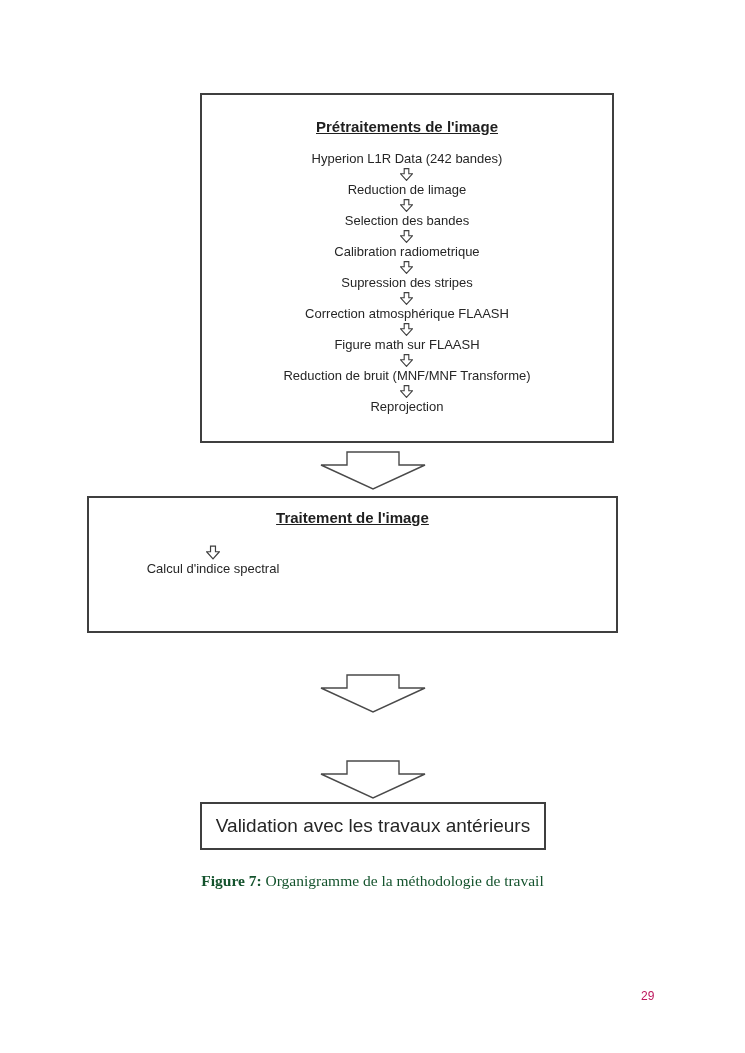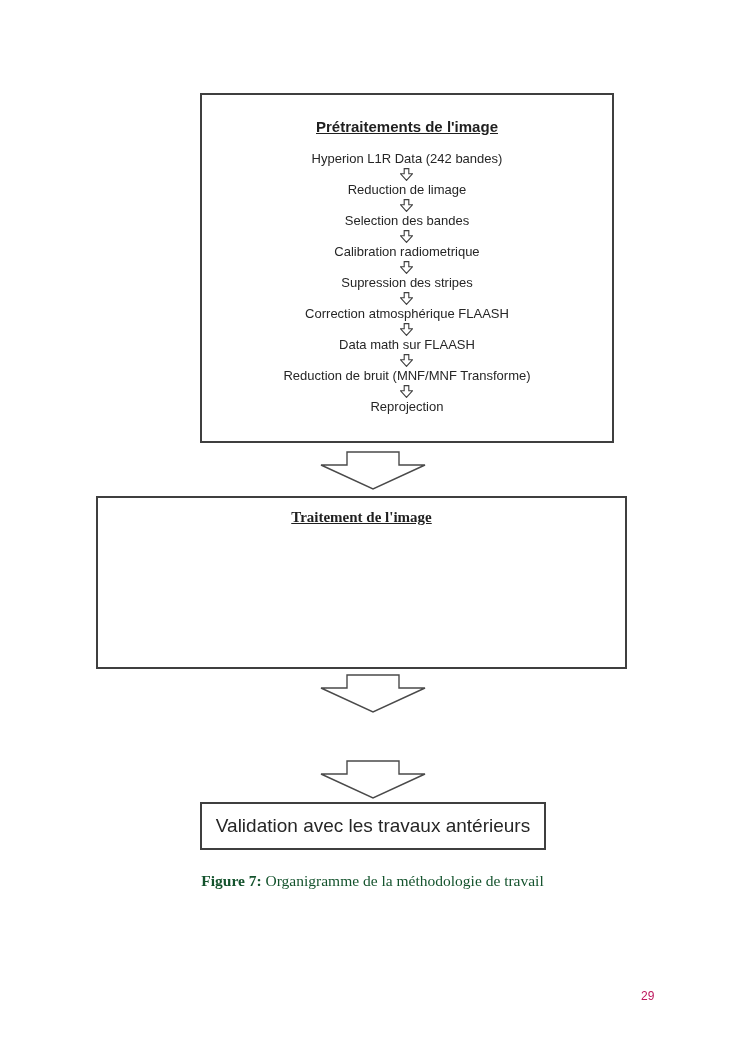--- a/index.html
+++ b/index.html
@@ -43,21 +43,21 @@
     font-size: 13px;
     line-height: 16px;
     height: 16px;
     white-space: nowrap;
     text-align: center;
   }
   .sm-arrow {
     display: block;
     margin: 1px auto 1px auto;
   }
-  .box2 { left: 96px; top: 496px; width: 531px; height: 173px; font-family: Liberation Serif, serif; }
+  .box2 { left: 87px; top: 496px; width: 531px; height: 137px; }
   .box2 .box-title {
     position: absolute; left: 0; right: 0; top: 11px;
   }
   .branch {
     position: absolute;
     top: 46px;
     display: flex; flex-direction: column; align-items: center;
   }
   .branch-left  { left: 19px;  width: 210px; }
   .branch-right { left: 295px; width: 215px; }
@@ -116,38 +116,44 @@
           <polygon points="4.2,0.6 8.8,0.6 8.8,5.8 12.4,5.8 6.5,12.4 0.6,5.8 4.2,5.8" fill="none" stroke="#3f3f3f" stroke-width="1.1"></polygon>
         </svg>
       <div class="step">Supression des stripes</div>
       <svg class="sm-arrow" width="13" height="13" viewBox="0 0 13 13">
           <polygon points="4.2,0.6 8.8,0.6 8.8,5.8 12.4,5.8 6.5,12.4 0.6,5.8 4.2,5.8" fill="none" stroke="#3f3f3f" stroke-width="1.1"></polygon>
         </svg>
       <div class="step">Correction atmosphérique FLAASH</div>
       <svg class="sm-arrow" width="13" height="13" viewBox="0 0 13 13">
           <polygon points="4.2,0.6 8.8,0.6 8.8,5.8 12.4,5.8 6.5,12.4 0.6,5.8 4.2,5.8" fill="none" stroke="#3f3f3f" stroke-width="1.1"></polygon>
         </svg>
-      <div class="step">Data math sur FLAASH</div>
+      <div class="step">Figure math sur FLAASH</div>
       <svg class="sm-arrow" width="13" height="13" viewBox="0 0 13 13">
           <polygon points="4.2,0.6 8.8,0.6 8.8,5.8 12.4,5.8 6.5,12.4 0.6,5.8 4.2,5.8" fill="none" stroke="#3f3f3f" stroke-width="1.1"></polygon>
         </svg>
       <div class="step">Reduction de bruit (MNF/MNF Transforme)</div>
       <svg class="sm-arrow" width="13" height="13" viewBox="0 0 13 13">
           <polygon points="4.2,0.6 8.8,0.6 8.8,5.8 12.4,5.8 6.5,12.4 0.6,5.8 4.2,5.8" fill="none" stroke="#3f3f3f" stroke-width="1.1"></polygon>
         </svg>
       <div class="step">Reprojection</div>
     </div>
   </div>
 
   <svg class="big-arrow big-arrow-1" width="106" height="39" viewBox="0 0 106 39">
       <polygon points="27,1 79,1 79,14 105,14 53,38 1,14 27,14" fill="none" stroke="#4a4a4a" stroke-width="1.4"></polygon>
     </svg>
 
   <div class="box box2">
     <div class="box-title">Traitement de l'image</div>
+    <div class="branch branch-left">
+      <svg class="sm-arrow" width="14" height="15" viewBox="0 0 13 13">
+          <polygon points="4.2,0.6 8.8,0.6 8.8,5.8 12.4,5.8 6.5,12.4 0.6,5.8 4.2,5.8" fill="none" stroke="#3f3f3f" stroke-width="1.1"></polygon>
+        </svg>
+      <div class="step">Calcul d'indice spectral</div>
+    </div>
   </div>
 
   <svg class="big-arrow big-arrow-2" width="106" height="39" viewBox="0 0 106 39">
       <polygon points="27,1 79,1 79,14 105,14 53,38 1,14 27,14" fill="none" stroke="#4a4a4a" stroke-width="1.4"></polygon>
     </svg>
 
 
   <svg class="big-arrow big-arrow-3" width="106" height="39" viewBox="0 0 106 39">
       <polygon points="27,1 79,1 79,14 105,14 53,38 1,14 27,14" fill="none" stroke="#4a4a4a" stroke-width="1.4"></polygon>
     </svg>

